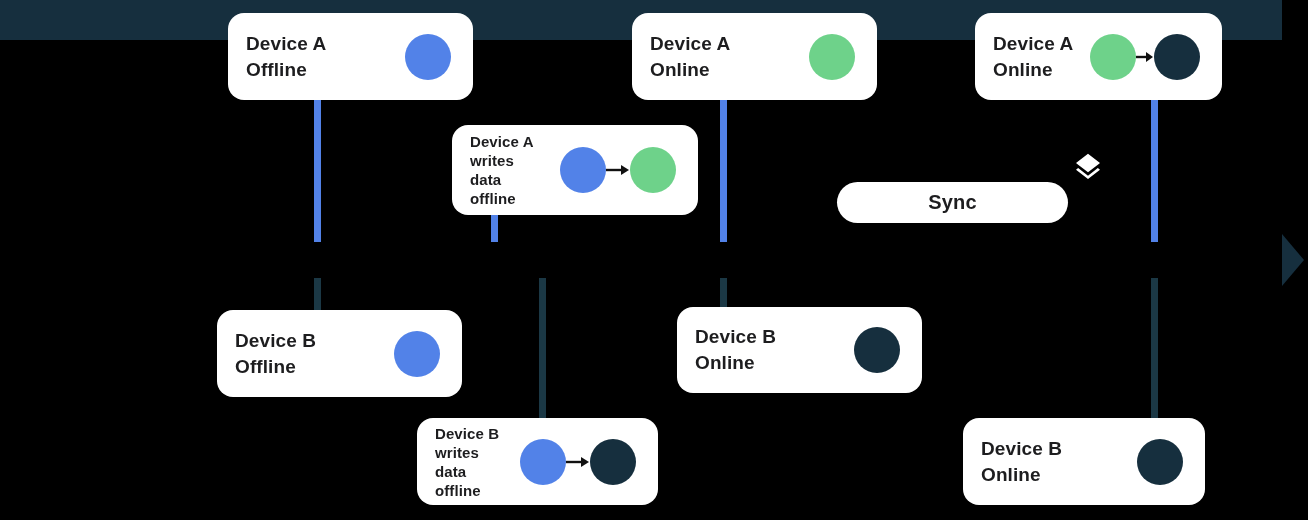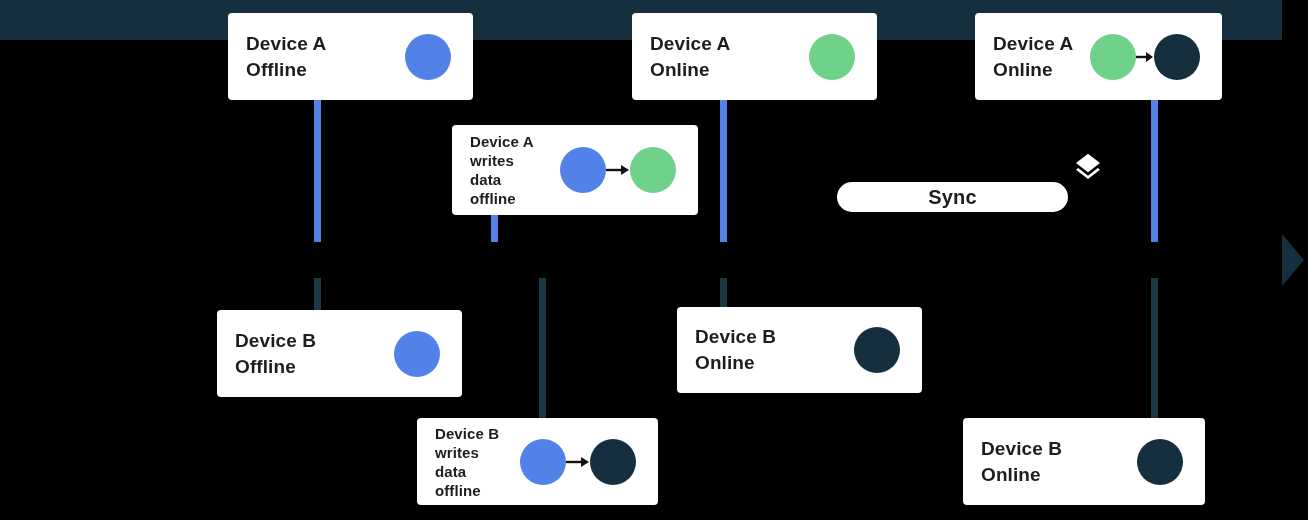--- a/index.html
+++ b/index.html
@@ -7,21 +7,21 @@
     position:relative;
     width:1308px;height:520px;
     background:var(--bg,#000);
     font-family:"Liberation Sans",sans-serif;
     overflow:hidden;
   }
   
   .card{
     position:absolute;
     background:var(--card,#fff);
-    border-radius:4px;
+    border-radius:16px;
     display:flex;
     align-items:center;
     justify-content:space-between;
     padding:0 22px 0 18px;
     box-sizing:border-box;
     z-index:3;
   }
   .card .title{
     color:var(--text,#1d1d1f);
     font-weight:700;
@@ -48,21 +48,21 @@
   }
   .timeline-head{
     position:absolute;left:1282px;top:234px;width:0;height:0;
     border-top:26px solid transparent;
     border-bottom:26px solid transparent;
     border-left:22px solid var(--dark,#162F3E);
     z-index:2;
   }
   
   .pill{
-    position:absolute;left:837px;top:182px;width:231px;height:30px;
+    position:absolute;left:837px;top:182px;width:231px;height:41px;
     background:var(--card,#fff);border-radius:21px;
     display:flex;align-items:center;justify-content:center;
     z-index:3;
   }
   .pill .pill-label{
     color:var(--text,#1d1d1f);font-weight:700;font-size:20px;letter-spacing:0.2px;
   }
   .layers{position:absolute;left:1072px;top:151px;width:32px;height:32px;z-index:3;}
 </style>
 </head>

